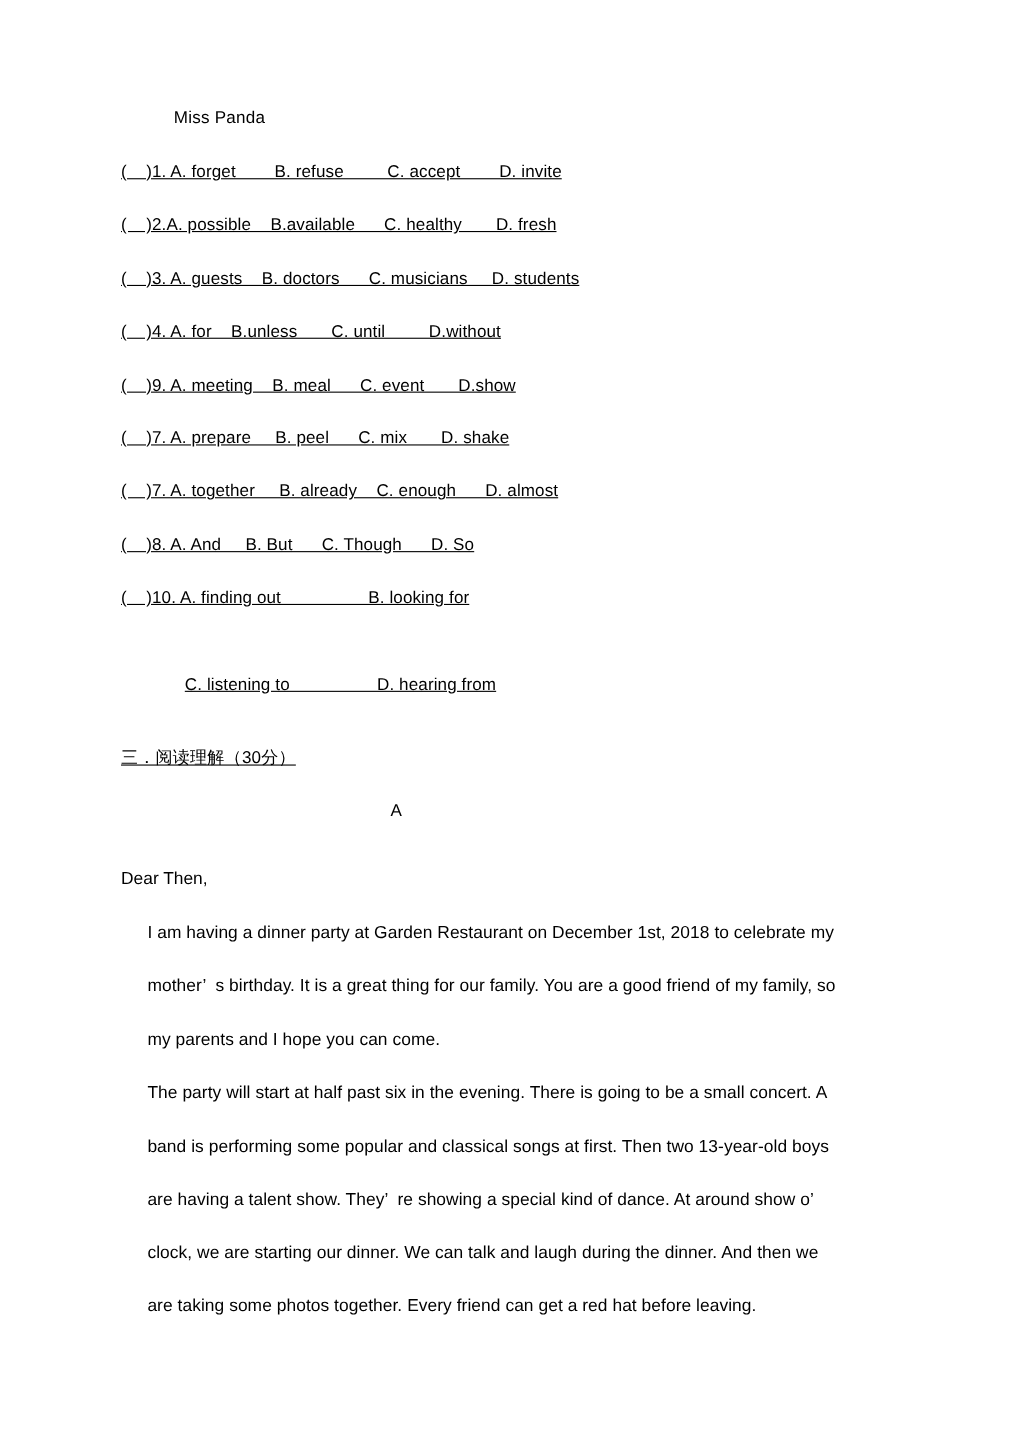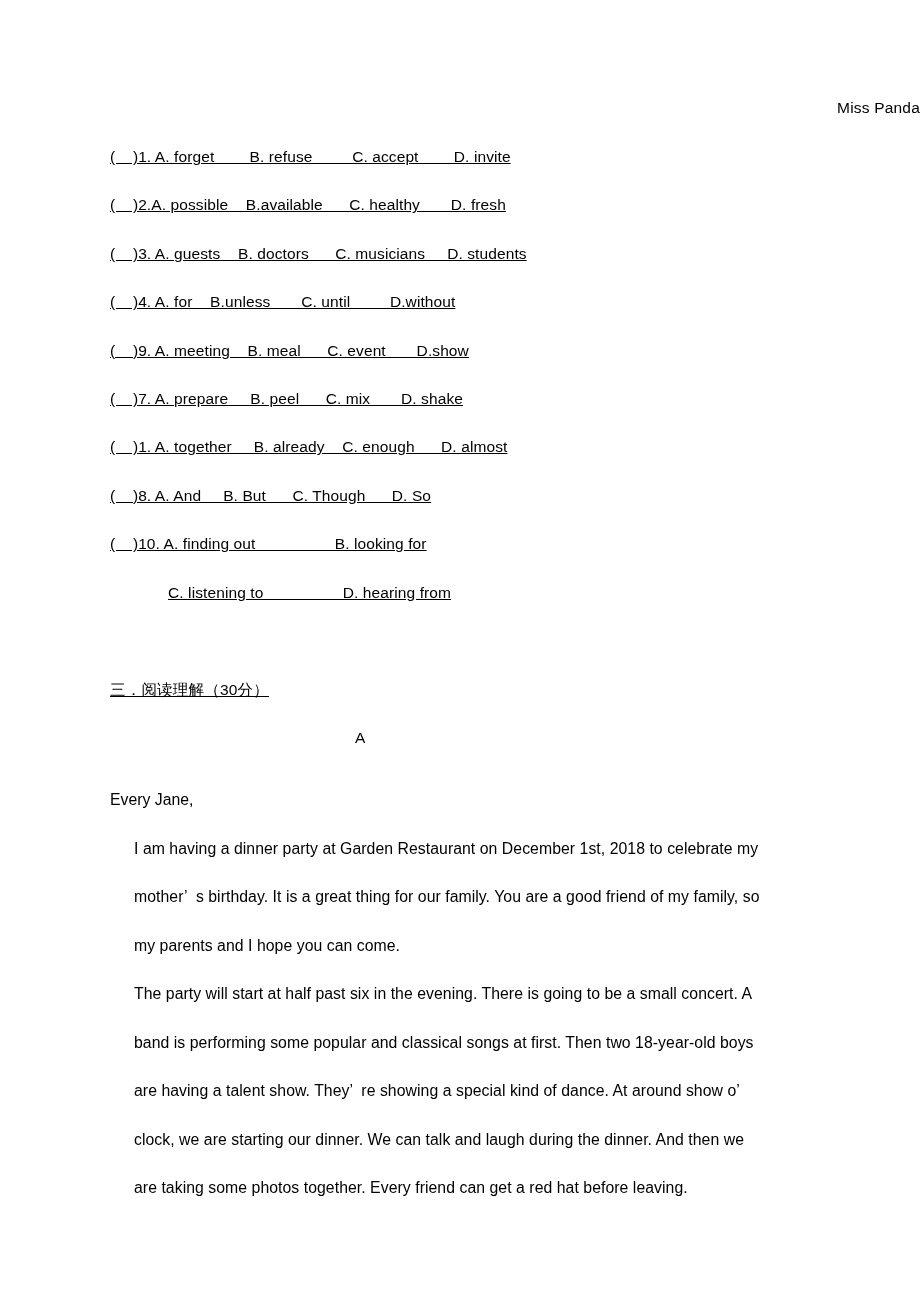--- a/index.html
+++ b/index.html
@@ -21,21 +21,21 @@
     overflow: hidden;
     box-sizing: border-box;
   }
 
   
   .signature {
     position: absolute;
     left: 0;
     top: 97px;
     width: 920px;
-    text-align: right;
+    text-align: left;
     font-size: 15.5px;
     line-height: 22px;
     letter-spacing: 0.2px;
     padding-left: 158px;
     box-sizing: border-box;
   }
 
   
   .mcq-block {
     position: absolute;
@@ -46,20 +46,21 @@
   }
   .mcq-row {
     height: 48.4px;
     font-size: 15.5px;
     line-height: 26px;
     white-space: pre;
     letter-spacing: 0.1px;
   }
   .mcq-row.sub {
     padding-left: 58px;
+    margin-top: 30px;
   }
 
   
   .section-heading {
     position: absolute;
     left: 110px;
     top: 678px;
     font-size: 15.5px;
     line-height: 24px;
     letter-spacing: 0.2px;
@@ -105,37 +106,37 @@
 
   <div class="signature">Miss Panda</div>
 
   <div class="mcq-block" id="mcq-block">
       <div class="mcq-row">(    )1. A. forget        B. refuse         C. accept        D. invite</div>
       <div class="mcq-row">(    )2.A. possible    B.available      C. healthy       D. fresh</div>
       <div class="mcq-row">(    )3. A. guests    B. doctors      C. musicians     D. students</div>
       <div class="mcq-row">(    )4. A. for    B.unless       C. until         D.without</div>
       <div class="mcq-row">(    )9. A. meeting    B. meal      C. event       D.show</div>
       <div class="mcq-row">(    )7. A. prepare     B. peel      C. mix       D. shake</div>
-      <div class="mcq-row">(    )1. A. together     B. already    C. enough      D. almost</div>
+      <div class="mcq-row">(    )7. A. together     B. already    C. enough      D. almost</div>
       <div class="mcq-row">(    )8. A. And     B. But      C. Though      D. So</div>
       <div class="mcq-row">(    )10. A. finding out                  B. looking for</div>
       <div class="mcq-row sub">C. listening to                  D. hearing from</div>
     </div>
 
   <div class="section-heading">三．阅读理解（30分）</div>
 
   <div class="passage-label">A</div>
 
   <div class="letter">
-    <div class="letter-salutation">Every Jane,</div>
+    <div class="letter-salutation">Dear Then,</div>
     <div id="letter-lines">
         <div class="letter-line">I am having a dinner party at Garden Restaurant on December 1st, 2018 to celebrate my</div>
         <div class="letter-line">mother’  s birthday. It is a great thing for our family. You are a good friend of my family, so</div>
         <div class="letter-line">my parents and I hope you can come.</div>
         <div class="letter-line">The party will start at half past six in the evening. There is going to be a small concert. A</div>
-        <div class="letter-line">band is performing some popular and classical songs at first. Then two 18-year-old boys</div>
+        <div class="letter-line">band is performing some popular and classical songs at first. Then two 13-year-old boys</div>
         <div class="letter-line">are having a talent show. They’  re showing a special kind of dance. At around show o’</div>
         <div class="letter-line">clock, we are starting our dinner. We can talk and laugh during the dinner. And then we</div>
         <div class="letter-line">are taking some photos together. Every friend can get a red hat before leaving.</div>
       </div>
   </div>
 
 </div>
 
 </body></html>

